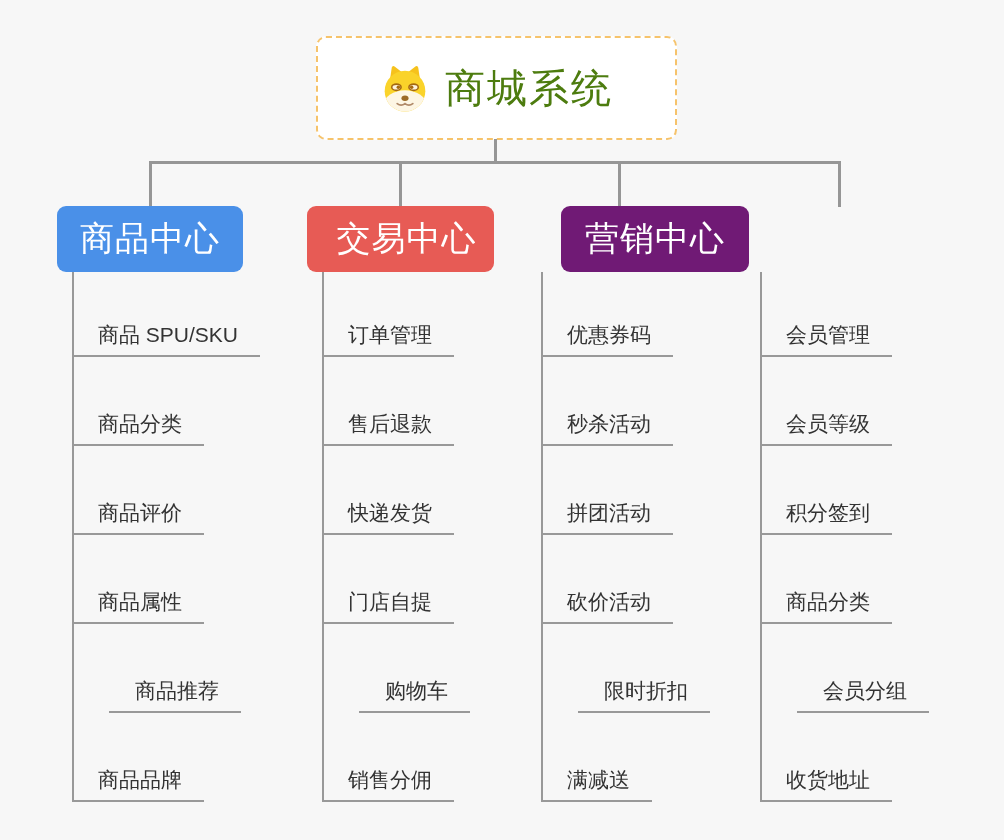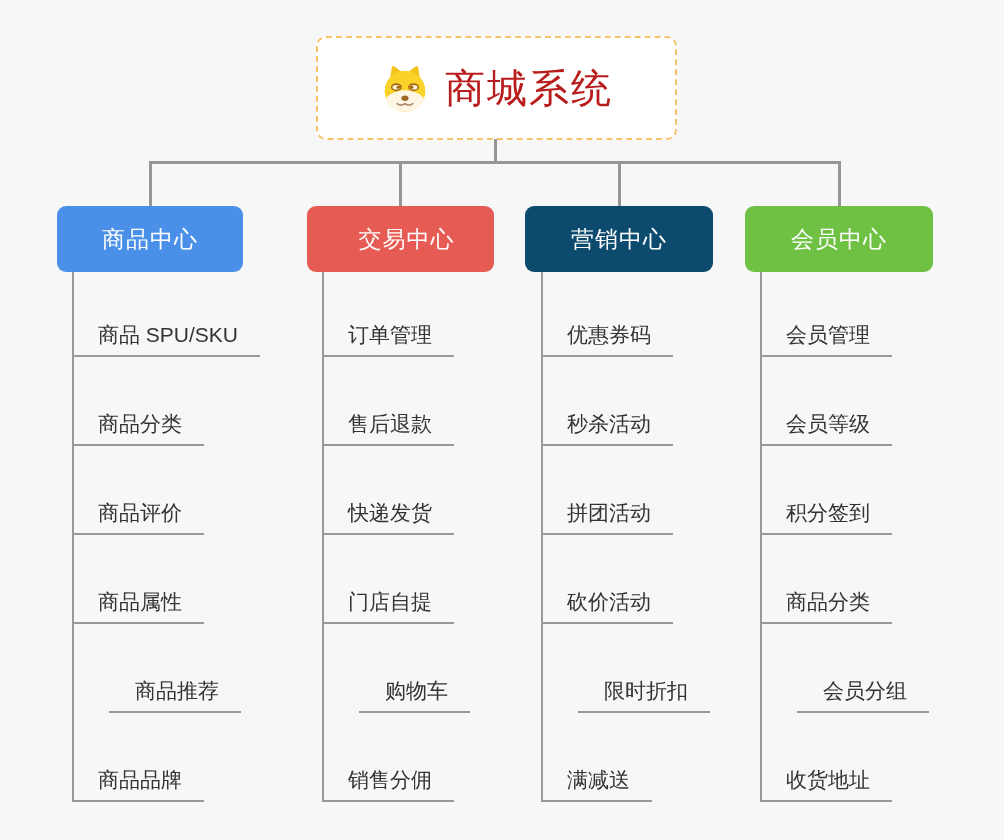--- a/index.html
+++ b/index.html
@@ -25,21 +25,21 @@
     background: #ffffff;
     border: 2px dashed #f6c36b;
     border-radius: 10px;
     display: flex;
     align-items: center;
     justify-content: center;
     gap: 15px;
   }
   .root-title {
     font-size: 40px;
-    color: #b91c1c;
+    color: #4d7c0f;
     letter-spacing: 2px;
     white-space: nowrap;
   }
   .doge { width: 50px; height: 50px; flex: 0 0 auto; }
   
   .conn {
     position: absolute;
     background: #969696;
   }
   .conn-root-stub   { left: 494px; top: 139px; width: 3px; height: 24px; }
@@ -52,21 +52,21 @@
   .branch-node {
     position: absolute;
     top: 206px;
     height: 66px;
     box-sizing: border-box;
     border-radius: 9px;
     display: flex;
     align-items: center;
     justify-content: center;
     color: #ffffff;
-    font-size: 23px;
+    font-size: 34px;
     letter-spacing: 1px;
     white-space: nowrap;
   }
   .branch-0 { left: 57px;  width: 186px; }
   .branch-1 { left: 307px; width: 187px; }
   .branch-2 { left: 525px; width: 188px; }
   .branch-3 { left: 745px; width: 188px; }
   
   .trunk {
     position: absolute;
@@ -132,22 +132,21 @@
 
   <div class="conn conn-root-stub"></div>
   <div class="conn conn-hline"></div>
   <div class="conn conn-stub-0"></div>
   <div class="conn conn-stub-1"></div>
   <div class="conn conn-stub-2"></div>
   <div class="conn conn-stub-3"></div>
 
   <div class="branch-node branch-0" style="background: rgb(74, 144, 232);">商品中心</div>
   <div class="branch-node branch-1" style="background: rgb(231, 91, 85); padding-left: 12px;">交易中心</div>
-  <div class="branch-node branch-2" style="background: #0c4a6e;">营销中心</div>
-  <div class="branch-node branch-3" style="background: rgb(111, 193, 67);">会员中心</div>
+  <div class="branch-node branch-2" style="background: #701a75; margin-left: 36px;">营销中心</div>
 
   <div class="trunk trunk-0"></div>
   <div class="trunk trunk-1"></div>
   <div class="trunk trunk-2"></div>
   <div class="trunk trunk-3"></div>
 
   <div class="col-0">
     <div class="leaf row-0">商品 SPU/SKU</div>
     <div class="leaf row-1">商品分类</div>
     <div class="leaf row-2">商品评价</div>

